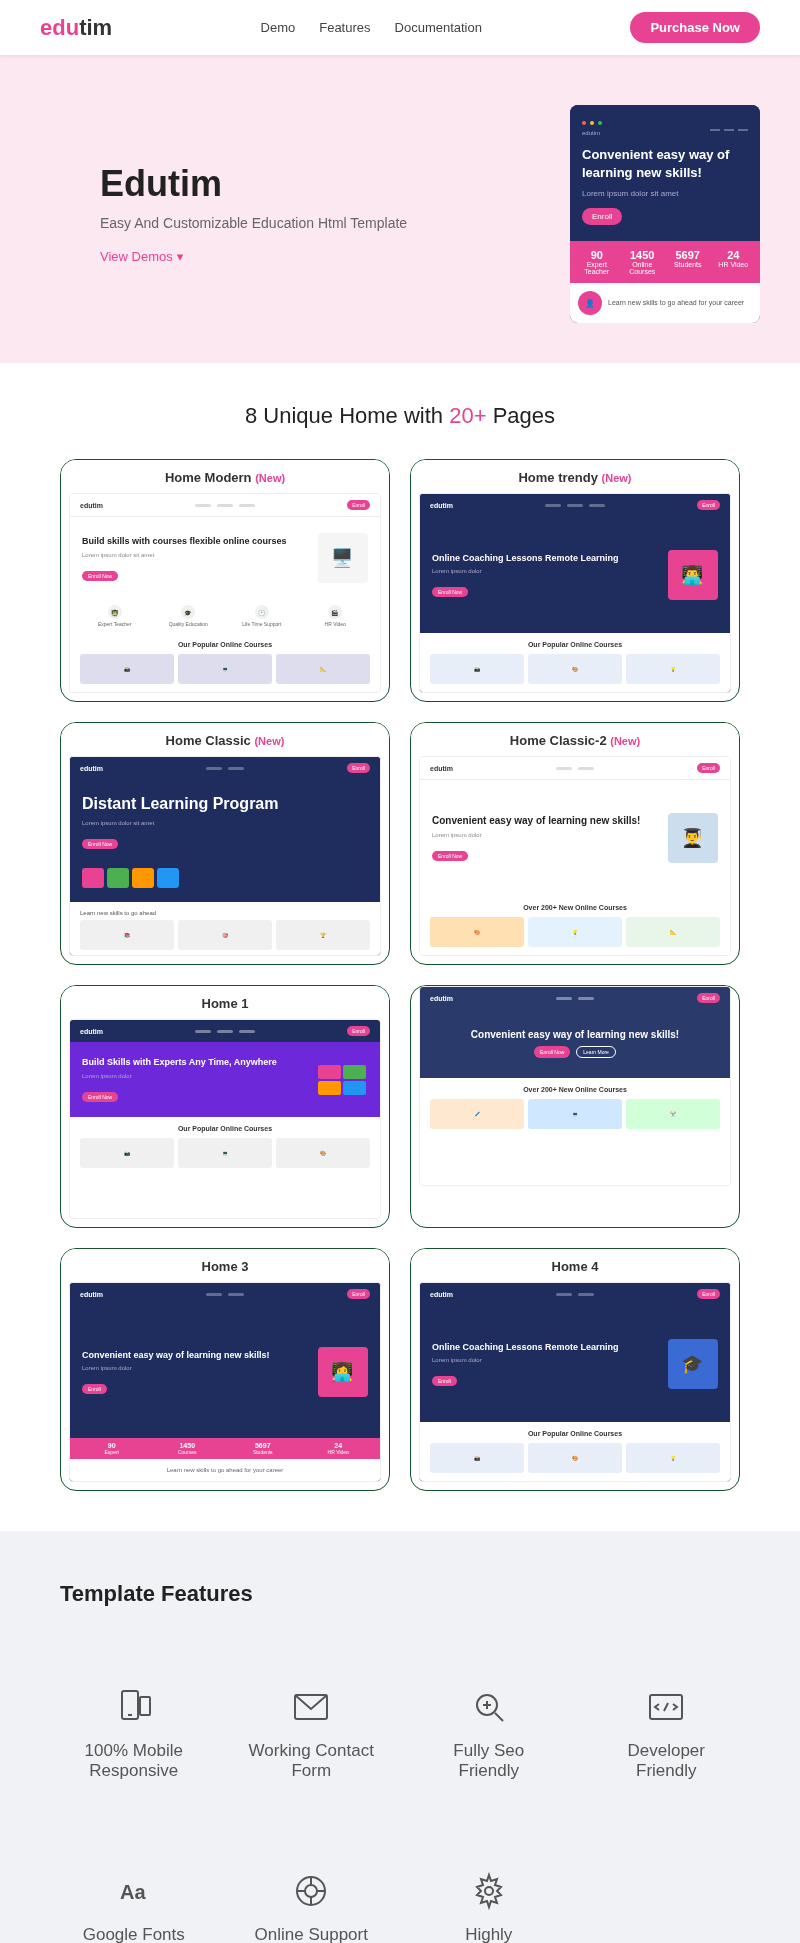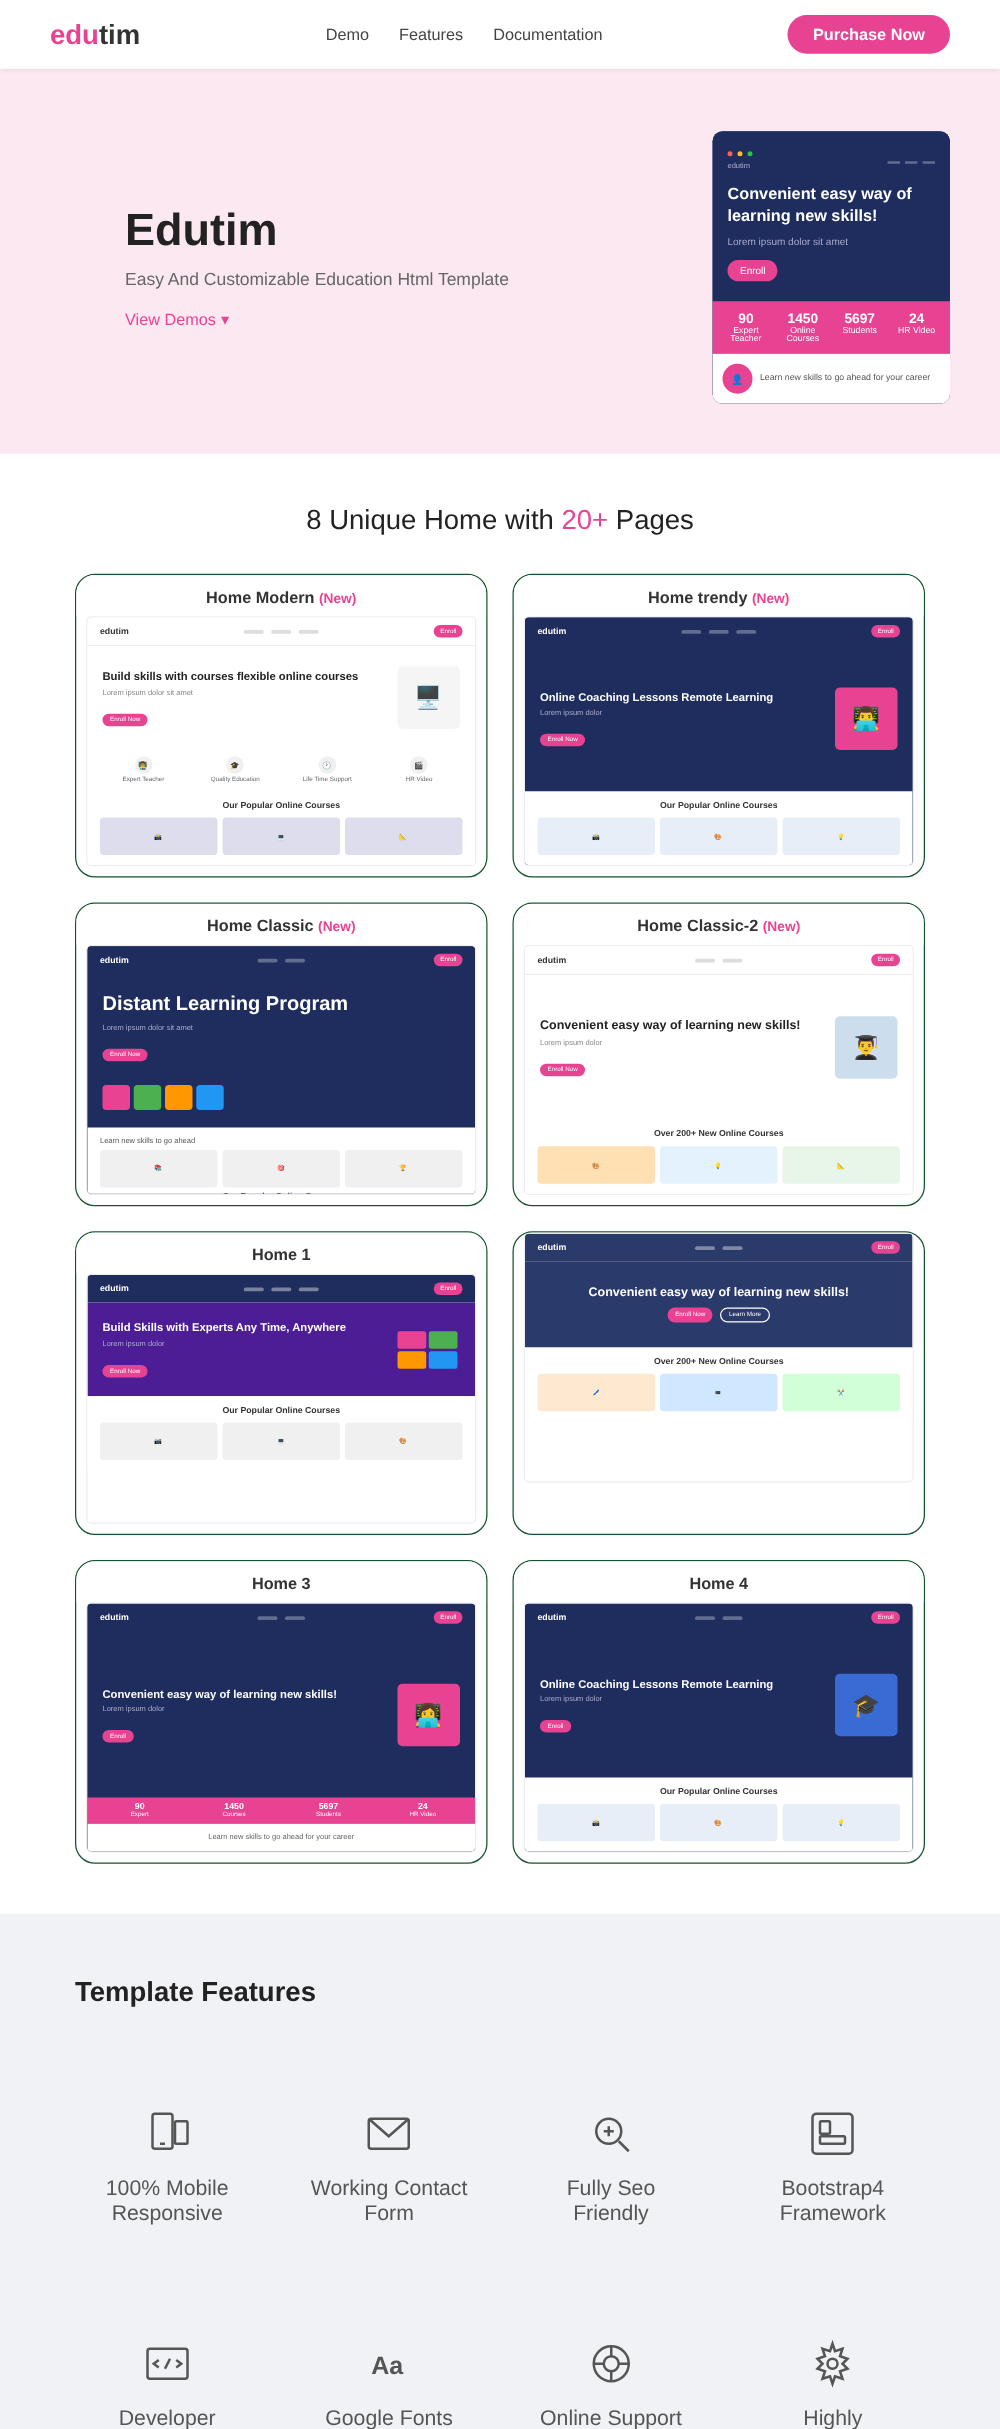--- a/index.html
+++ b/index.html
@@ -420,21 +420,21 @@
       <div class="preview-inner">
         <div class="preview-nav" style="background:#1e2d5e;border-bottom:none;">
           <span class="preview-nav-logo" style="color:#fff;">edutim</span>
           <div class="preview-nav-links">
             <div class="preview-nav-link" style="background:rgba(255,255,255,0.4);"></div>
             <div class="preview-nav-link" style="background:rgba(255,255,255,0.4);"></div>
             <div class="preview-nav-link" style="background:rgba(255,255,255,0.4);"></div>
           </div>
           <button class="preview-nav-btn" style="background:#e84393;">Enroll</button>
         </div>
-        <div style="background:#4c1d95;padding:14px 12px;display:flex;align-items:center;gap:10px;">
+        <div style="background:#6d28d9;padding:14px 12px;display:flex;align-items:center;gap:10px;">
           <div style="flex:1;">
             <div style="font-size:9px;font-weight:700;color:#fff;line-height:1.4;margin-bottom:4px;">Build Skills with Experts Any Time, Anywhere</div>
             <div style="font-size:6px;color:#aac;margin-bottom:6px;">Lorem ipsum dolor</div>
             <button class="preview-hero-btn">Enroll Now</button>
           </div>
           <div style="display:flex;flex-wrap:wrap;gap:2px;width:50px;">
             <div style="width:23px;height:14px;background:#e84393;border-radius:2px;"></div>
             <div style="width:23px;height:14px;background:#4caf50;border-radius:2px;"></div>
             <div style="width:23px;height:14px;background:#ff9800;border-radius:2px;"></div>
             <div style="width:23px;height:14px;background:#2196f3;border-radius:2px;"></div>
@@ -591,30 +591,20 @@
         <svg viewBox="0 0 40 40" fill="none" stroke="#555" stroke-width="2">
           <circle cx="18" cy="18" r="10"></circle>
           <line x1="26" y1="26" x2="34" y2="34"></line>
           <line x1="14" y1="18" x2="22" y2="18"></line>
           <line x1="18" y1="14" x2="18" y2="22"></line>
         </svg>
       </div>
       <div class="feature-label">Fully Seo Friendly</div>
     </div>
 
-    <div class="feature-item">
-      <div class="feature-icon">
-        <svg viewBox="0 0 40 40" fill="none" stroke="#555" stroke-width="2">
-          <rect x="4" y="4" width="32" height="32" rx="3"></rect>
-          <rect x="10" y="10" width="8" height="10" rx="1"></rect>
-          <rect x="10" y="22" width="20" height="6" rx="1"></rect>
-        </svg>
-      </div>
-      <div class="feature-label">Bootstrap4 Framework</div>
-    </div>
 
     <div class="feature-item">
       <div class="feature-icon">
         <svg viewBox="0 0 40 40" fill="none" stroke="#555" stroke-width="2">
           <rect x="4" y="8" width="32" height="24" rx="2"></rect>
           <polyline points="13,17 9,20 13,23"></polyline>
           <polyline points="27,17 31,20 27,23"></polyline>
           <line x1="18" y1="24" x2="22" y2="16"></line>
         </svg>
       </div>

